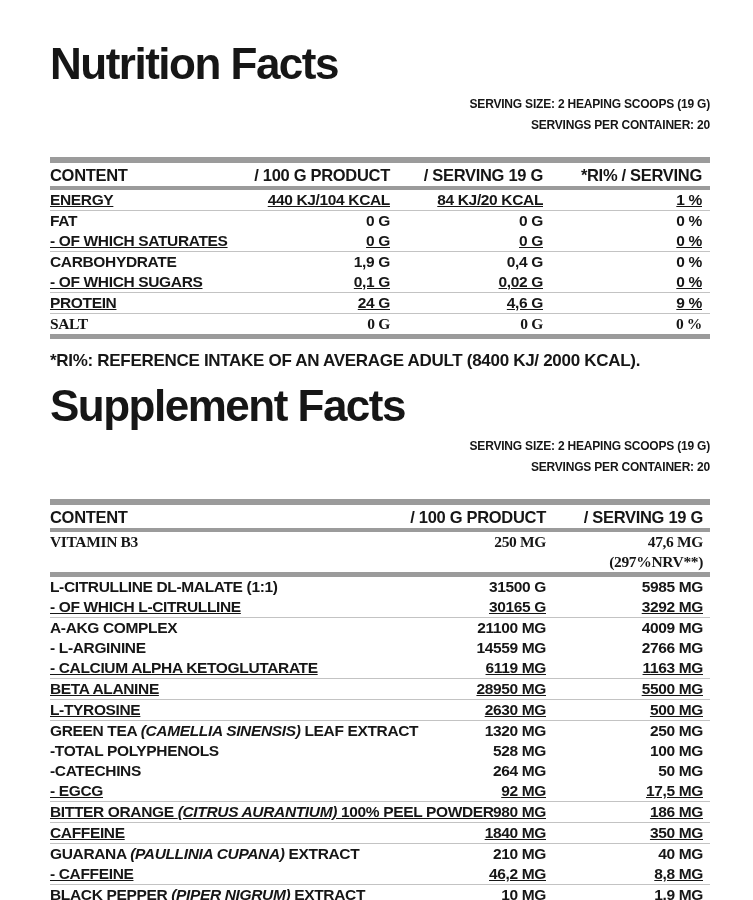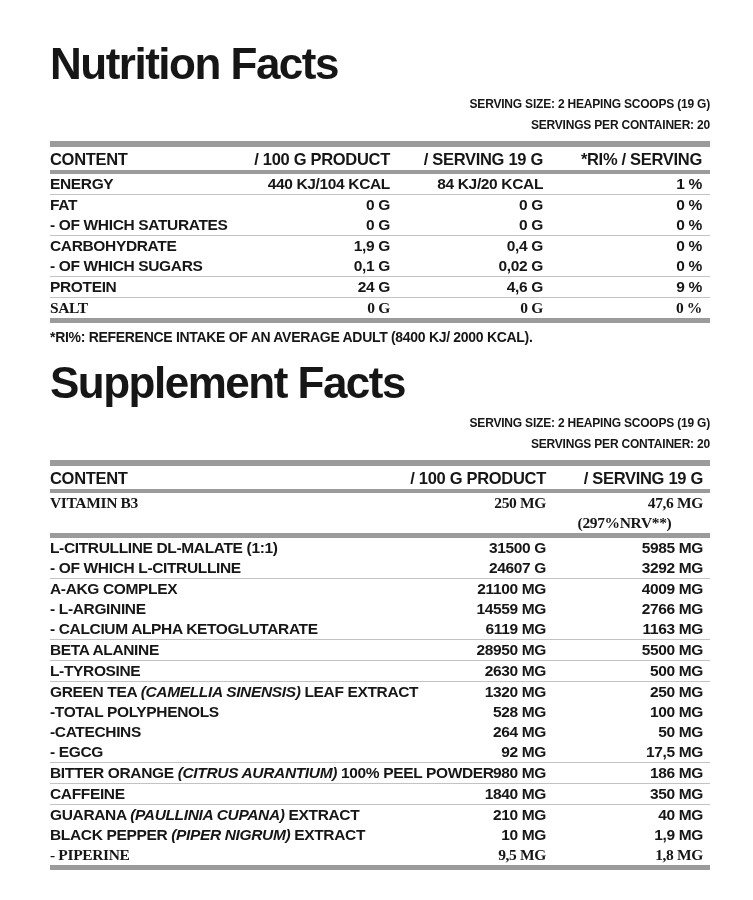--- a/index.html
+++ b/index.html
@@ -9,41 +9,41 @@
     width:753px; height:900px; background:#ffffff; color:var(--text);
     font-family:"Liberation Sans", sans-serif; font-weight:bold;
     -webkit-font-smoothing:antialiased; overflow:hidden;
   }
   .page { padding:42px 43px 6px 50px; width:753px; }
   .facts-title {
     font-size:44px; line-height:44px; margin:0 0 8px 0;
     letter-spacing:-1.5px; font-weight:bold;
   }
   .sub { font-size:12px; line-height:21px; letter-spacing:-0.2px;text-align:right; }
-  table { border-collapse:collapse; table-layout:fixed; width:660px; margin-top:5px; }
+  table { border-collapse:collapse; table-layout:fixed; width:660px; margin-top:21px; }
   thead th {
     border-top:6px solid var(--bar); border-bottom:4px solid var(--bar);
     font-size:16.5px; line-height:20px; text-align:right; padding:2px 0 1px 0;
     letter-spacing:-0.3px; white-space:nowrap;
   }
   thead th:first-child { text-align:left; }
   tbody td {
     font-size:15.5px; line-height:20px; padding:0; letter-spacing:-0.35px;
     white-space:nowrap; vertical-align:top;
   }
   td.num, th.num { text-align:right; }
   .n-table th.ri, .n-table td.ri { padding-right:8px; }
   .s-table th.srv, .s-table td.srv { padding-right:7px; }
-  tr.sep-thin  td { border-bottom:1.5px solid var(--line); }
+  tr.sep-thin  td { border-bottom:1.5px solid var(--line);text-decoration:underline; }
   tr.sep-thick td { border-bottom:5px solid var(--bar);font-family:Liberation Serif, serif; }
   tr.sep-none  td { border-bottom:none; }
-  .footnote { font-size:14px; line-height:19px; margin-top:5px; letter-spacing:-0.3px; }
+  .footnote { font-size:17px; line-height:19px; margin-top:12px; letter-spacing:-0.3px; }
   .section-supplement { margin-top:14px; }
   em { font-style:italic; }
-  .nrv { text-align:center; }
+  .nrv { text-align:right; }
 </style>
 </head>
 <body>
 
 <div class="page">
 
   <section class="section-nutrition">
     <h1 class="facts-title">Nutrition Facts</h1>
     <div class="sub">SERVING SIZE: 2 HEAPING SCOOPS (19 G)</div>
     <div class="sub">SERVINGS PER CONTAINER: 20</div>
@@ -142,21 +142,21 @@
           <tr class="sep-none">
     <td><span>L-CITRULLINE DL-MALATE (1:1)</span><em></em><span></span></td>
     <td class="num">31500 G</td>
     <td class="num srv">
       <div>5985 MG</div>
       <div class="nrv"></div>
     </td>
   </tr>
           <tr class="sep-thin">
     <td><span>- OF WHICH L-CITRULLINE</span><em></em><span></span></td>
-    <td class="num">24607 G</td>
+    <td class="num">30165 G</td>
     <td class="num srv">
       <div>3292 MG</div>
       <div class="nrv"></div>
     </td>
   </tr>
           <tr class="sep-none">
     <td><span>A-AKG COMPLEX</span><em></em><span></span></td>
     <td class="num">21100 MG</td>
     <td class="num srv">
       <div>4009 MG</div>
@@ -241,20 +241,28 @@
     <td class="num srv">
       <div>350 MG</div>
       <div class="nrv"></div>
     </td>
   </tr>
           <tr class="sep-none">
     <td><span>GUARANA </span><em>(PAULLINIA CUPANA)</em><span> EXTRACT</span></td>
     <td class="num">210 MG</td>
     <td class="num srv">
       <div>40 MG</div>
+      <div class="nrv"></div>
+    </td>
+  </tr>
+          <tr class="sep-thin">
+    <td><span>- CAFFEINE</span><em></em><span></span></td>
+    <td class="num">46,2 MG</td>
+    <td class="num srv">
+      <div>8,8 MG</div>
       <div class="nrv"></div>
     </td>
   </tr>
           <tr class="sep-none">
     <td><span>BLACK PEPPER </span><em>(PIPER NIGRUM)</em><span> EXTRACT</span></td>
     <td class="num">10 MG</td>
     <td class="num srv">
       <div>1,9 MG</div>
       <div class="nrv"></div>
     </td>

